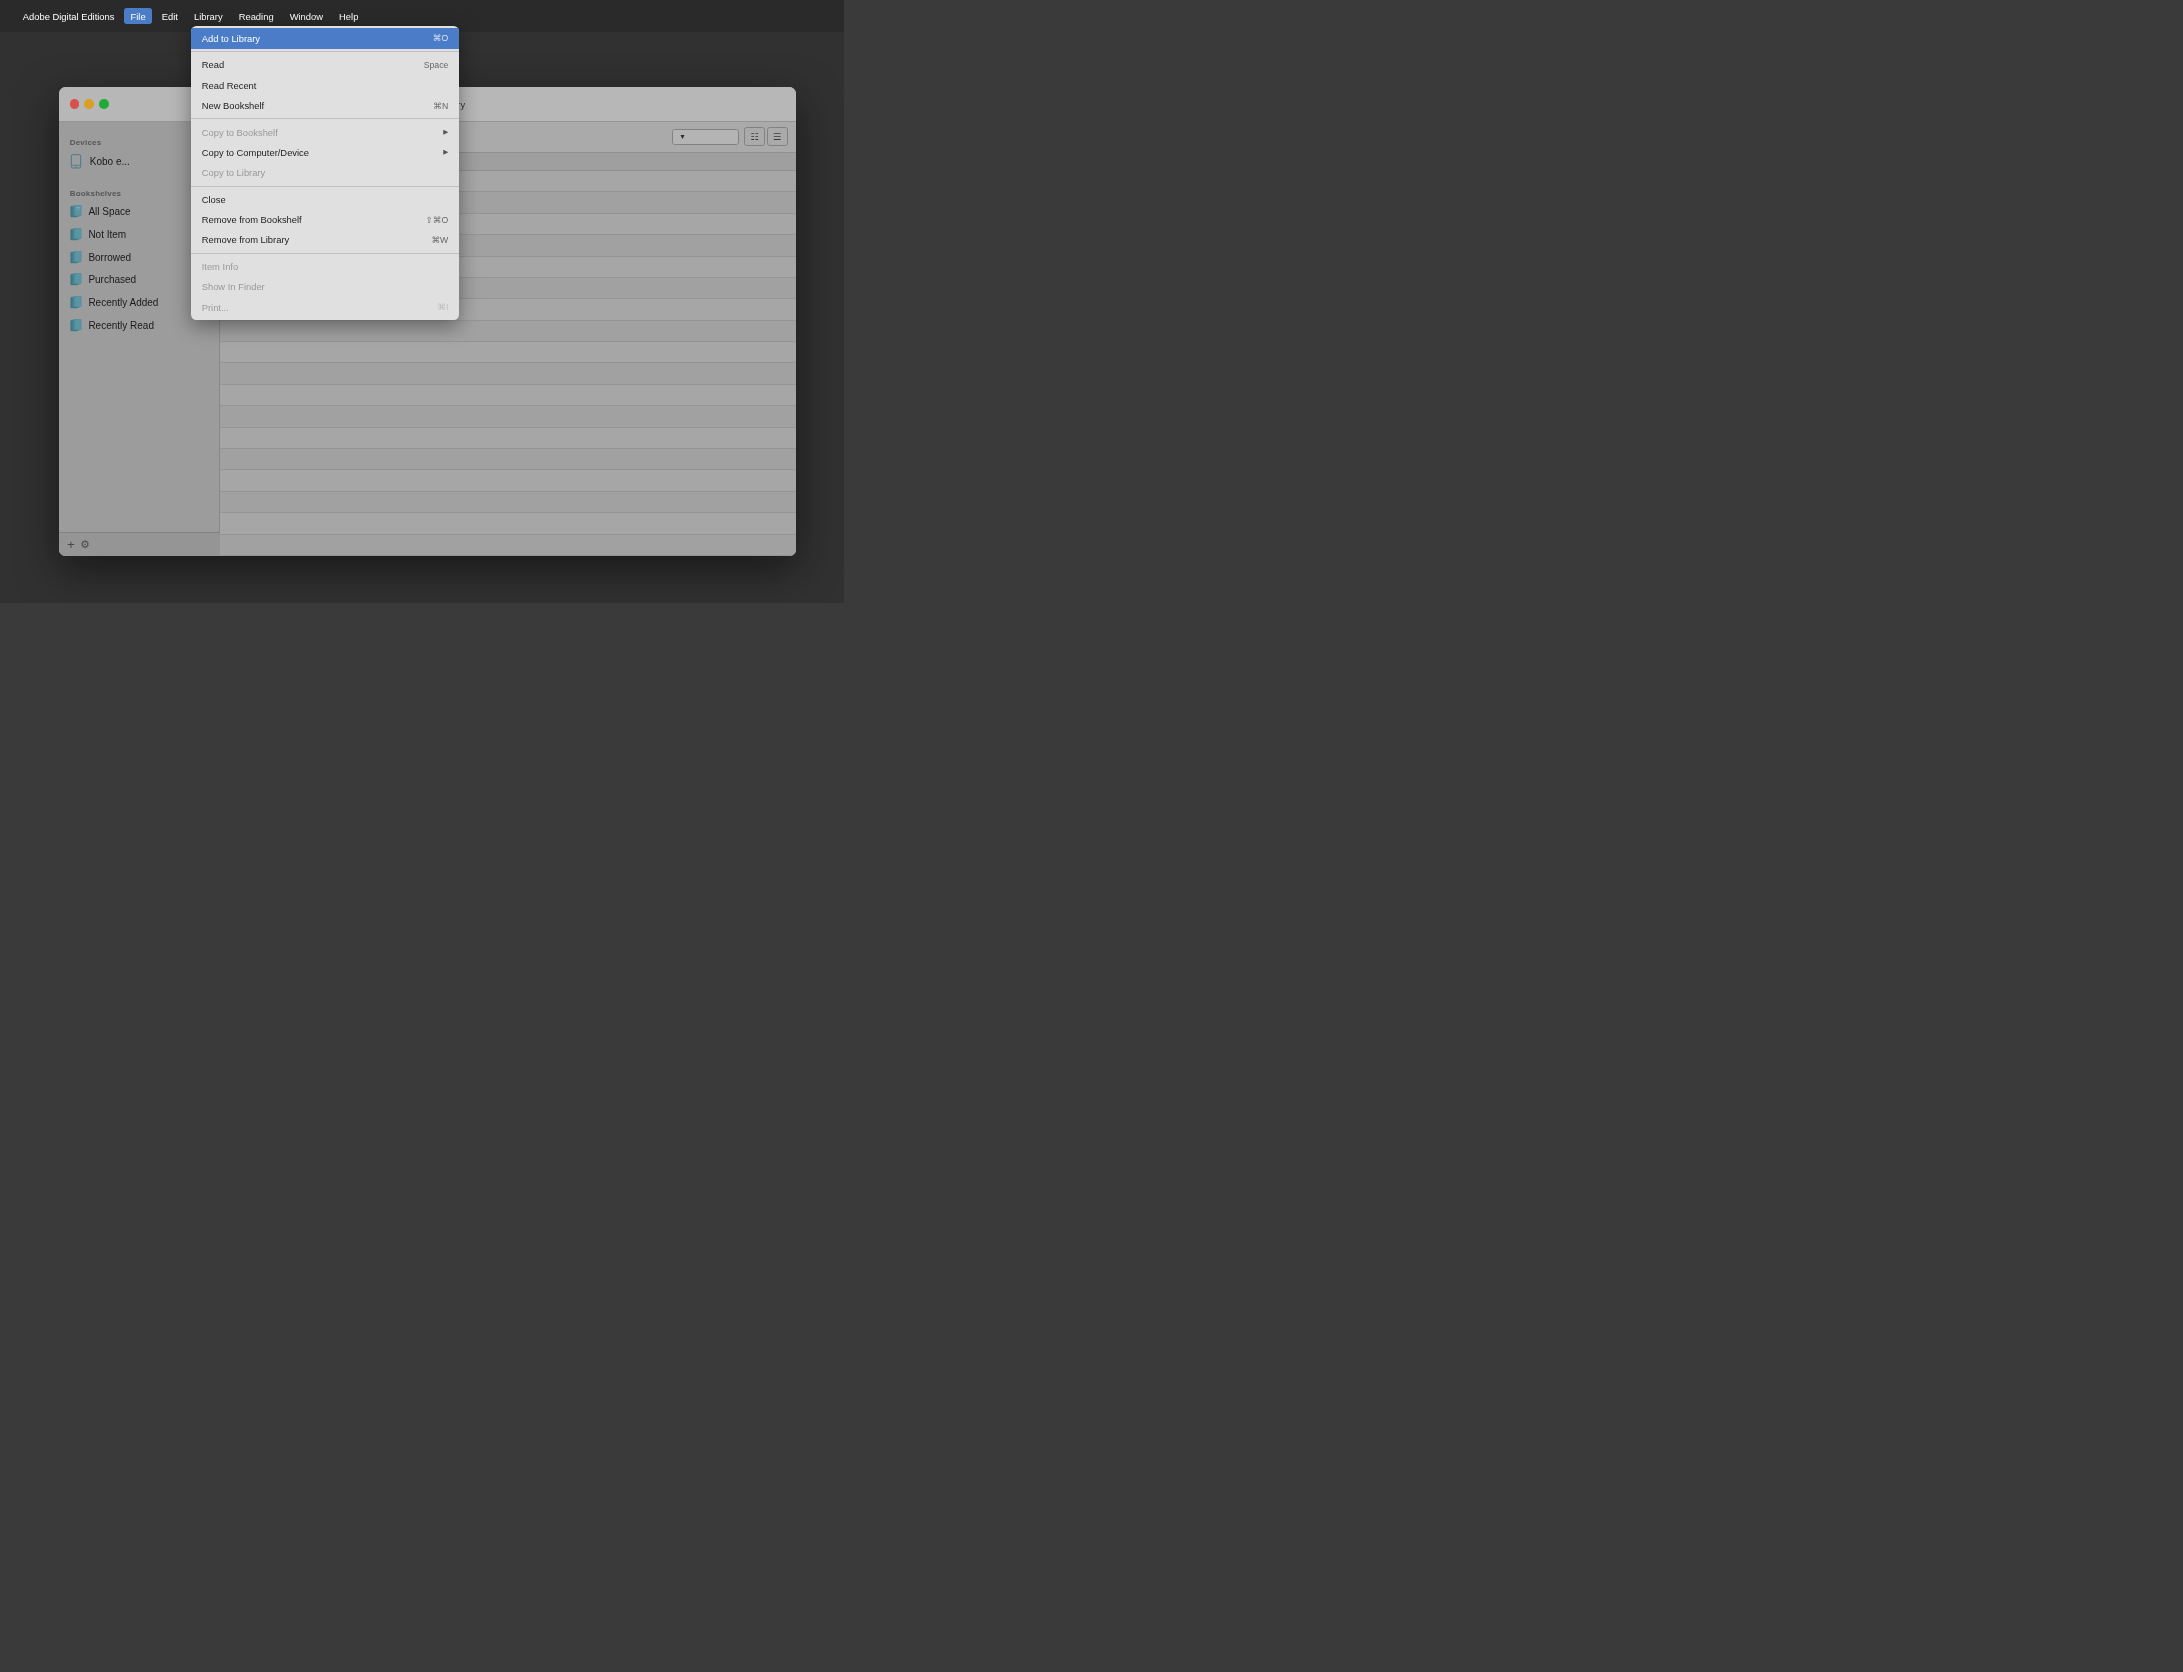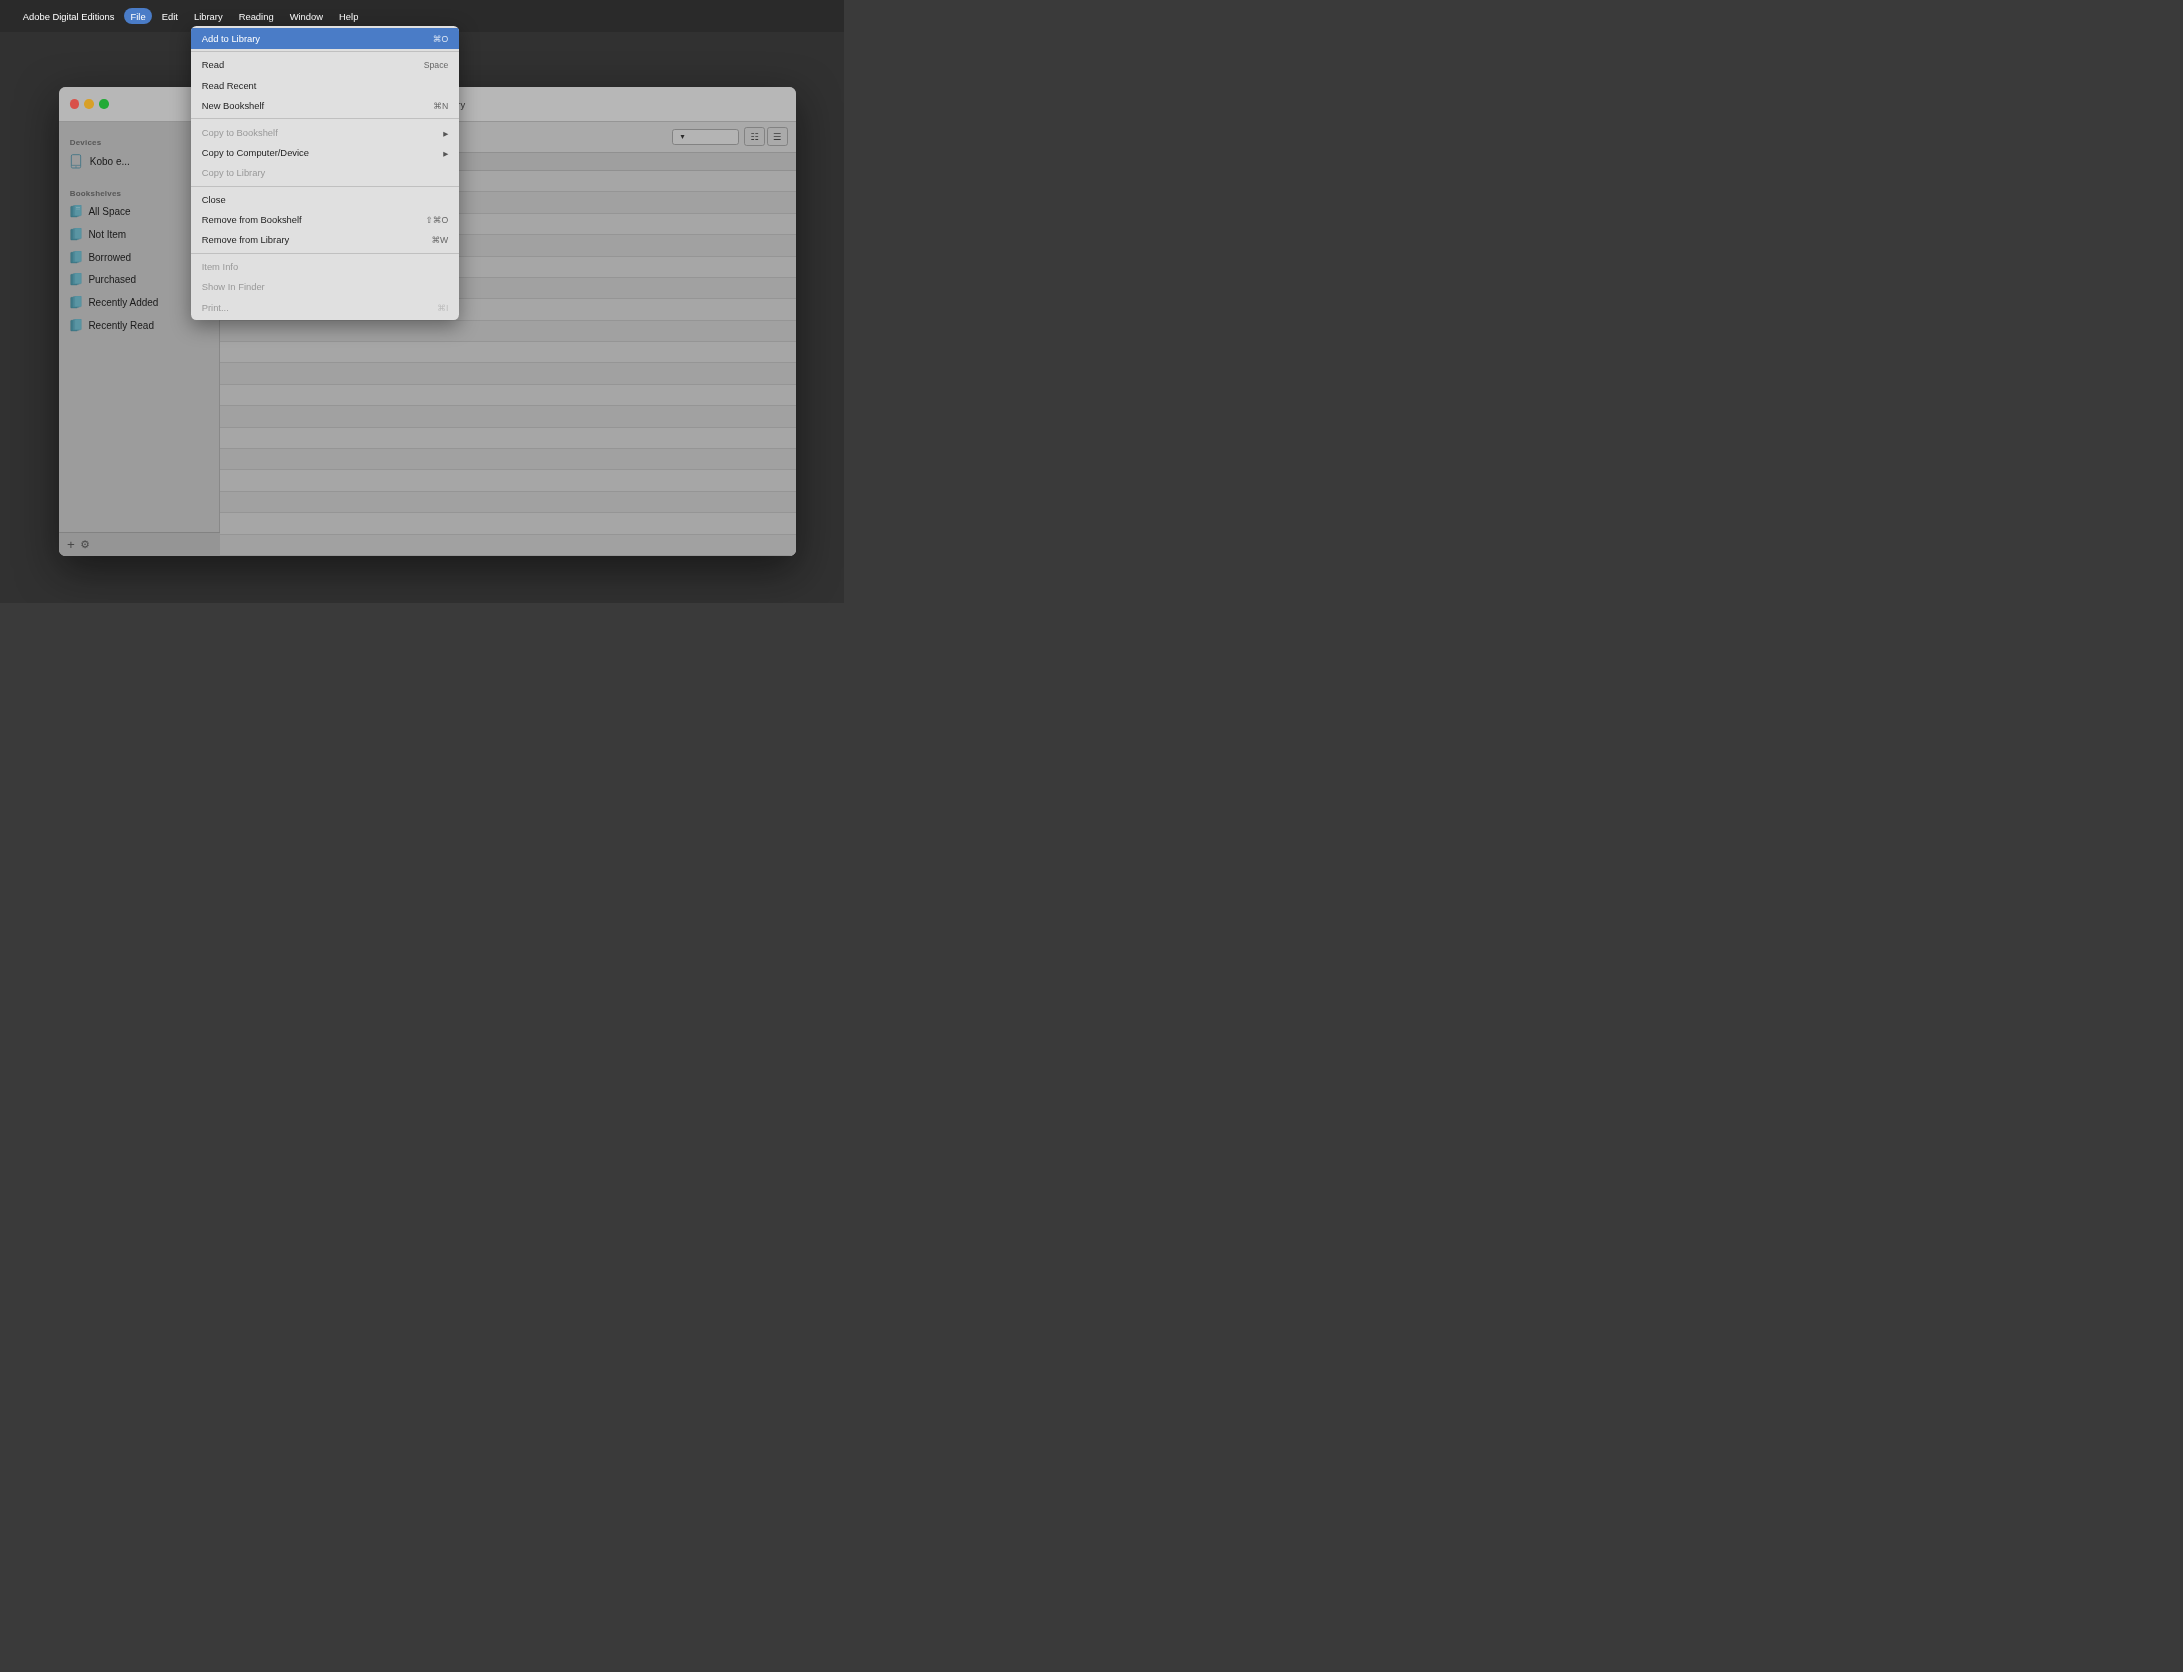--- a/index.html
+++ b/index.html
@@ -31,21 +31,20 @@
     .menubar-item {
       color: #fff;
       font-size: 9.4px;
       padding: 2.7px 6.7px;
       border-radius: 2.7px;
       cursor: default;
     }
     .menubar-item.active {
       background: #4a7cc7;
       color: #fff;
-      border-radius: 8px;
     }
 
     
     .app-window {
       position: absolute;
       top: 87px;
       left: 59px;
       width: 737px;
       height: 469px;
       background: #c8c8c8;
@@ -245,21 +244,21 @@
       width: 268px;
       background: #e0e0e0;
       border-radius: 5.4px;
       box-shadow: 0 5.4px 20px rgba(0,0,0,0.4);
       z-index: 200;
       overflow: hidden;
       padding: 2.7px 0;
     }
     .menu-item {
       display: flex;
-      align-items: flex-end;
+      align-items: center;
       justify-content: space-between;
       padding: 4.7px 10.7px;
       font-size: 9.4px;
       color: #222;
       cursor: pointer;
     }
     .menu-item.highlighted {
       background: #4a7cc7;
       color: #fff;
     }

